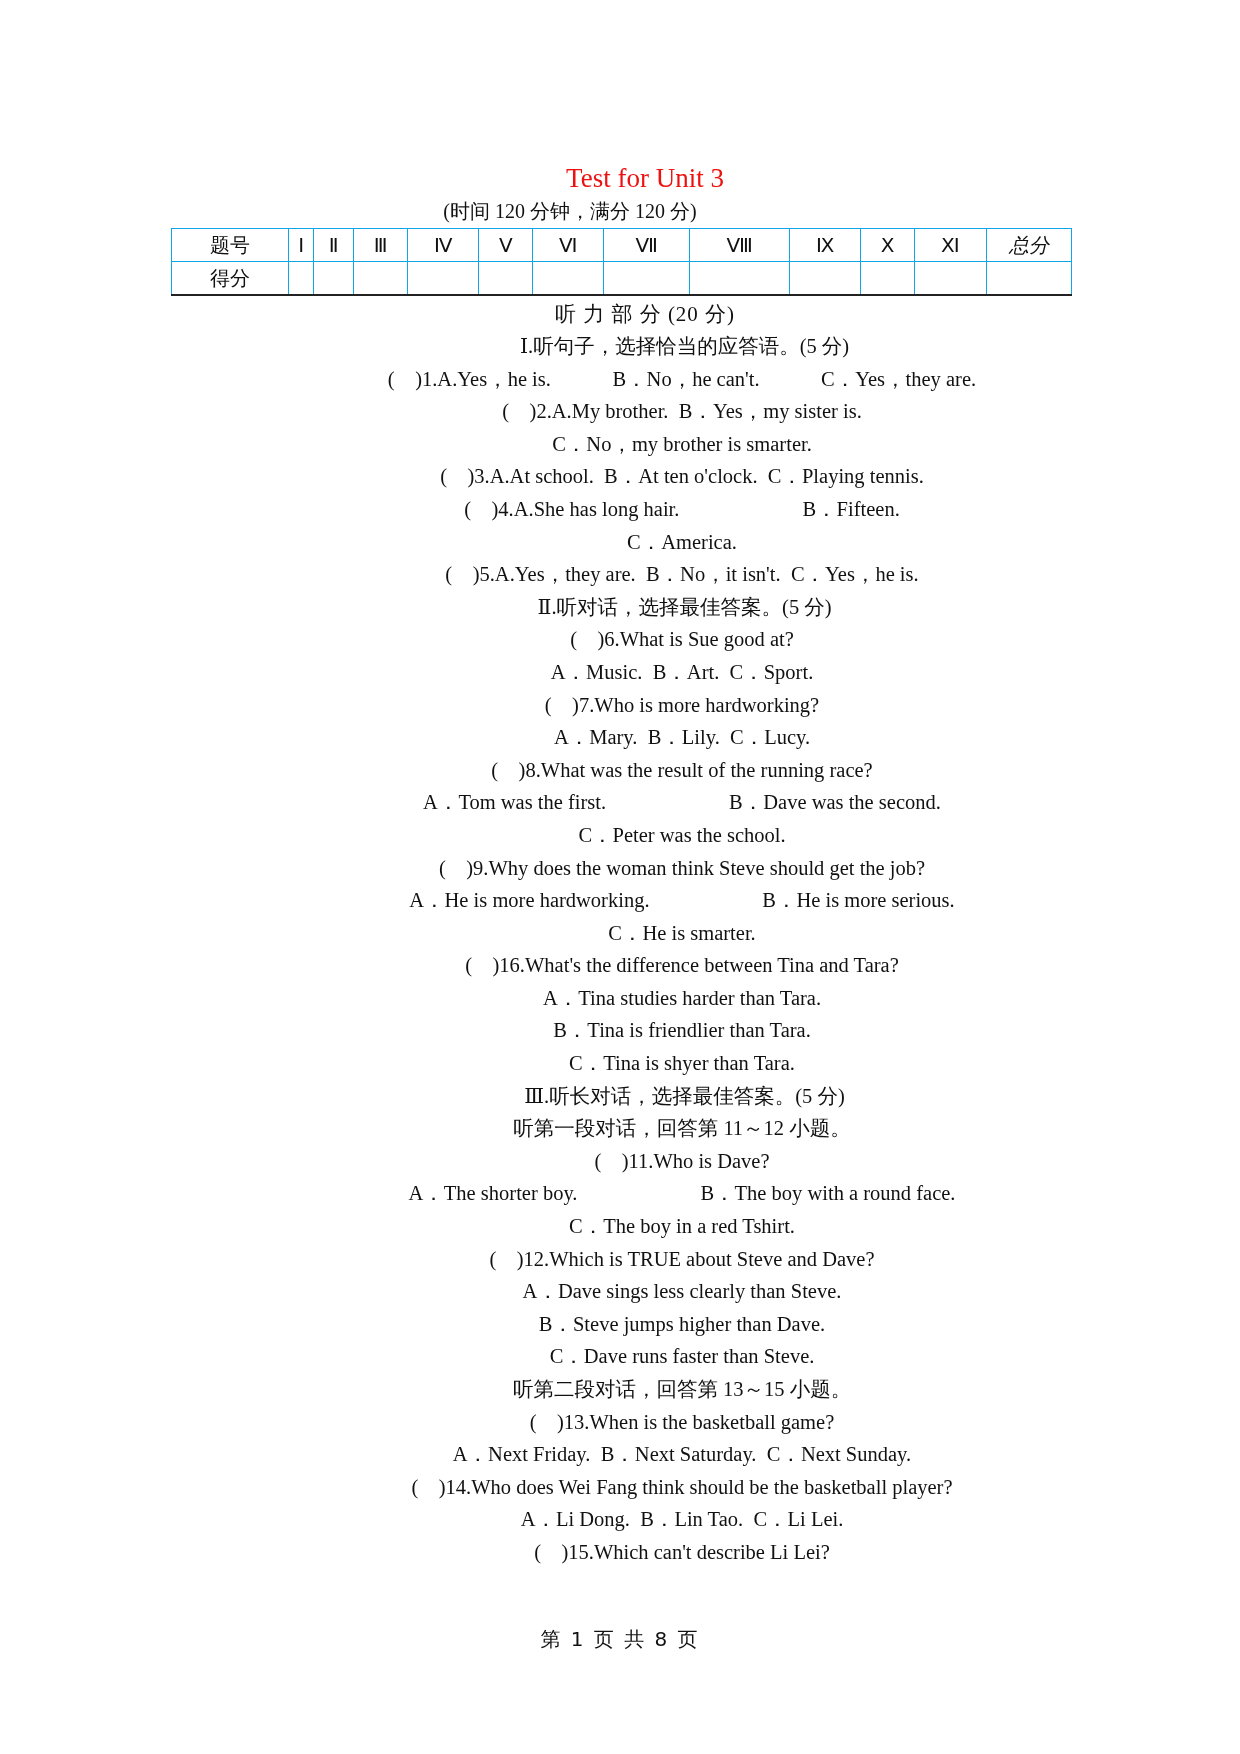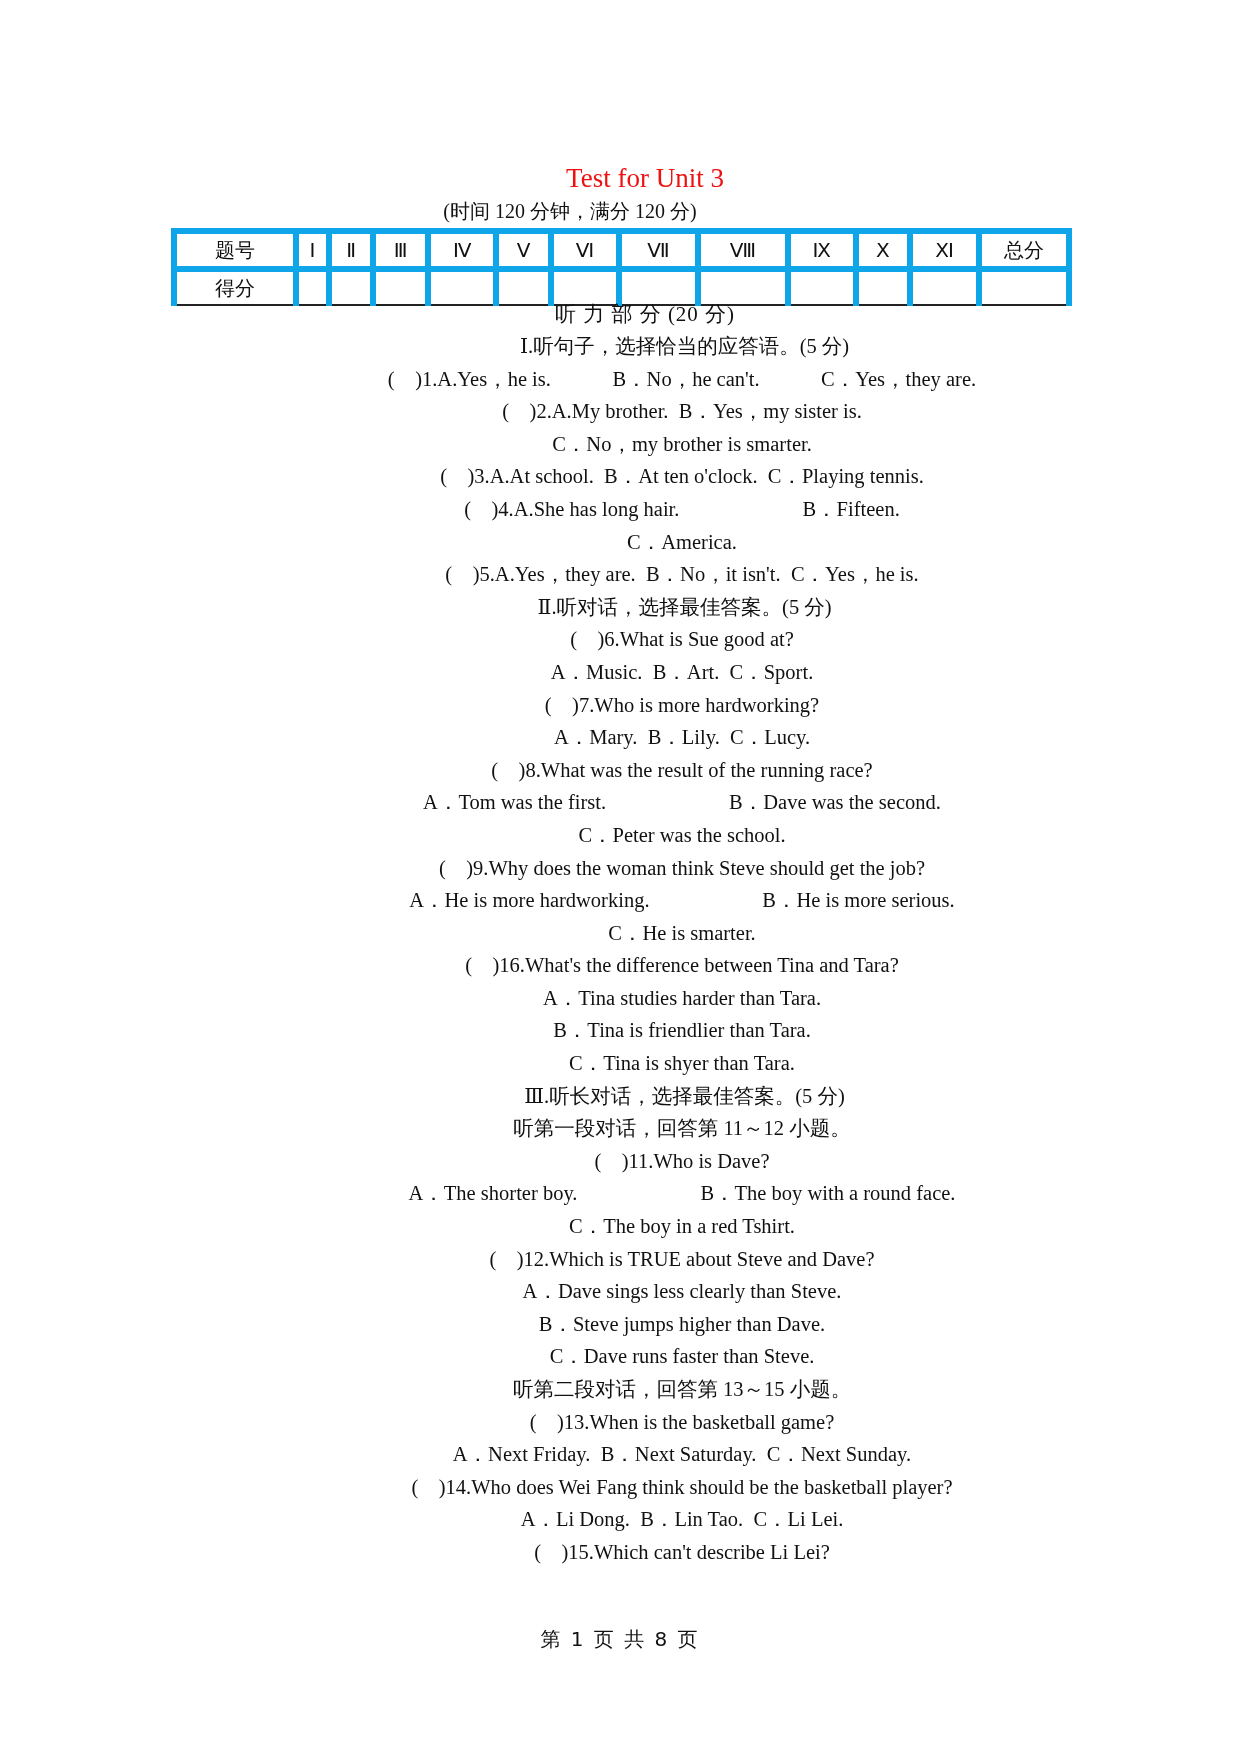--- a/index.html
+++ b/index.html
@@ -4,24 +4,24 @@
 <style>
   html, body { margin: 0; padding: 0; background: #ffffff; }
   body { width: 1240px; height: 1754px; position: relative; overflow: hidden;
          font-family: "Liberation Serif", "DejaVu Serif", serif; color: #111; }
   .title { position: absolute; top: 162px; left: 0; width: 1290px; text-align: center;
            font-size: 27px; color: #ee1111; line-height: 32px; }
   .subtitle { position: absolute; top: 198px; left: 0; width: 1140px; text-align: center;
               font-size: 20px; line-height: 26px; }
   table.score { position: absolute; top: 228px; left: 171px; width: 901px; border-collapse: collapse;
                 font-size: 20px; }
-  table.score td { border: 6px solid #0ea5e9; height: 32px; text-align: center; padding: 0;
+  table.score td { border: 1px solid #0ea5e9; height: 32px; text-align: center; padding: 0;
                    font-family: "Liberation Sans", "DejaVu Sans", sans-serif; }
   table.score td.head { width: 116px; }
-  table.score td.total { width: 84px; }
+  table.score td.total { width: 84px; font-style: italic; }
   table.score tr:last-child td { border-bottom: 2px solid #222; }
   .section-title { position: absolute; top: 300px; left: 0; width: 1290px; text-align: center;
                    font-size: 21px; line-height: 28px; letter-spacing: 1px; }
   .content { position: absolute; top: 330px; left: 232px; width: 900px; text-align: center; }
   .line { font-size: 20.5px; line-height: 32.6px; white-space: pre; height: 32.6px; }
   .pg { position: absolute; top: 1626px; left: 0; width: 1240px; text-align: center;
         font-family: "DejaVu Sans", sans-serif; font-size: 20px; letter-spacing: 2px; }
 </style>
 </head>
 <body>

